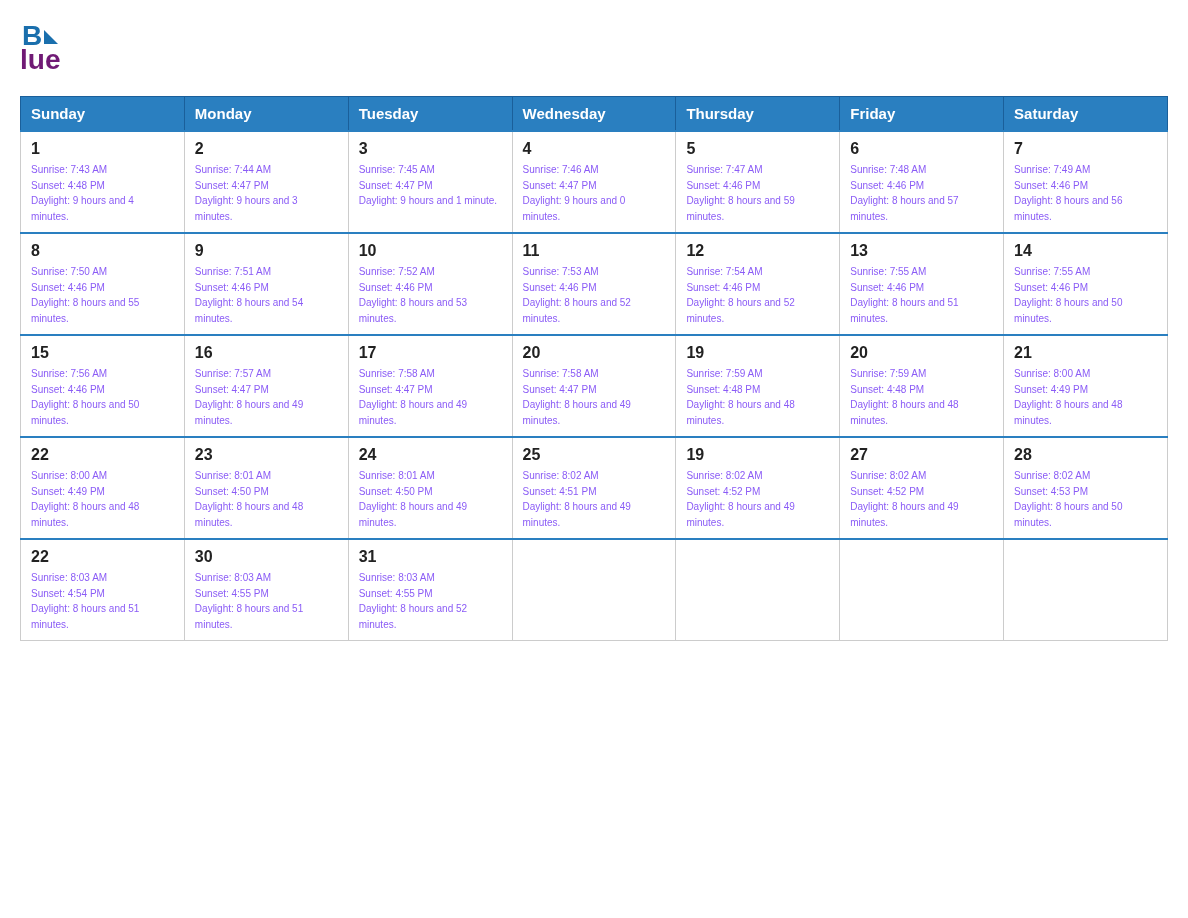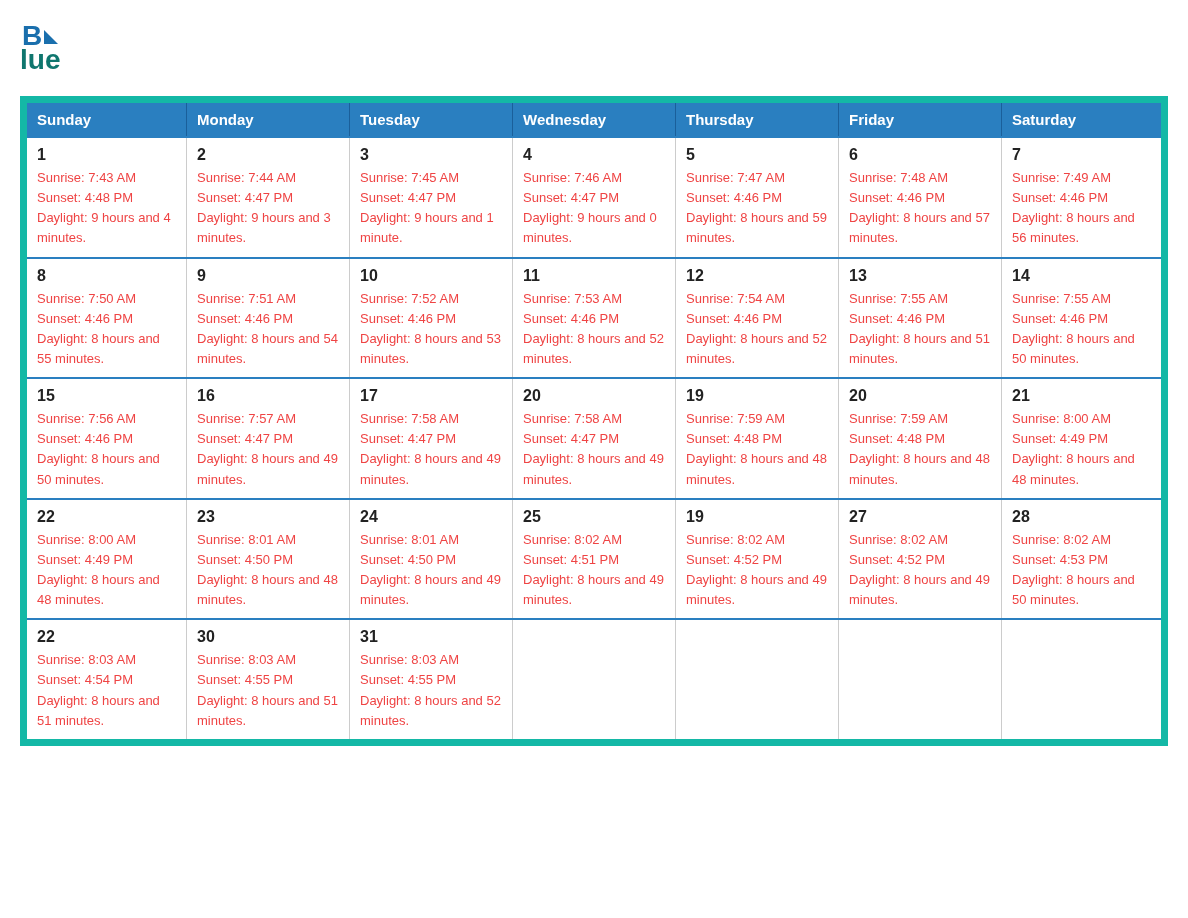--- a/index.html
+++ b/index.html
@@ -48,21 +48,21 @@
       line-height: 1.1;
     }
     .location-title {
       font-size: 22px;
       color: #444;
       margin-top: 4px;
     }
     .calendar {
       width: 100%;
       border-collapse: collapse;
-      border: 7px solid #14b8a6;
+      border: 1px solid #14b8a6;
       padding-left: 19px;
     }
     .calendar th {
       background-color: #2a7fc0;
       color: #fff;
       font-size: 15px;
       font-weight: bold;
       padding: 8px 10px;
       text-align: left;
       border: 1px solid #1a5f9a;
@@ -74,22 +74,22 @@
       width: calc(100% / 7);
       min-height: 100px;
     }
     .day-number {
       font-size: 16px;
       font-weight: bold;
       color: #222;
       margin-bottom: 4px;
     }
     .day-info {
-      font-size: 13px;
-      color: #ef4444;
+      font-size: 10px;
+      color: #8b5cf6;
       line-height: 1.55;
     }
     .empty-cell {
       background: #fff;
     }
     .week-row td {
       border-top: 2px solid #2a7fc0;
     }
   </style>
 </head>
@@ -100,21 +100,21 @@
     <div class="logo-row1">
       <span class="logo-text-general"></span>
       <div style="display:flex; flex-direction:column; margin-left:2px;">
         <div style="display:flex; align-items:center;">
           <span style="font-size:28px; font-weight:bold; color:#1a6fad;">B</span>
           <div class="logo-arrow"></div>
         </div>
       </div>
     </div>
     <div style="display:flex; justify-content:flex-end;">
-      <span style="font-size:28px; font-weight:bold; color:#0f766e; margin-top:-8px;text-align:center;">lue</span>
+      <span style="font-size:28px; font-weight:bold; color:#701a75; margin-top:-8px;text-align:center;">lue</span>
     </div>
   </div>
   <div class="title-block">
     <div class="month-title"></div>
     <div class="location-title"></div>
   </div>
 </div>
 
 <table class="calendar">
   <thead>

